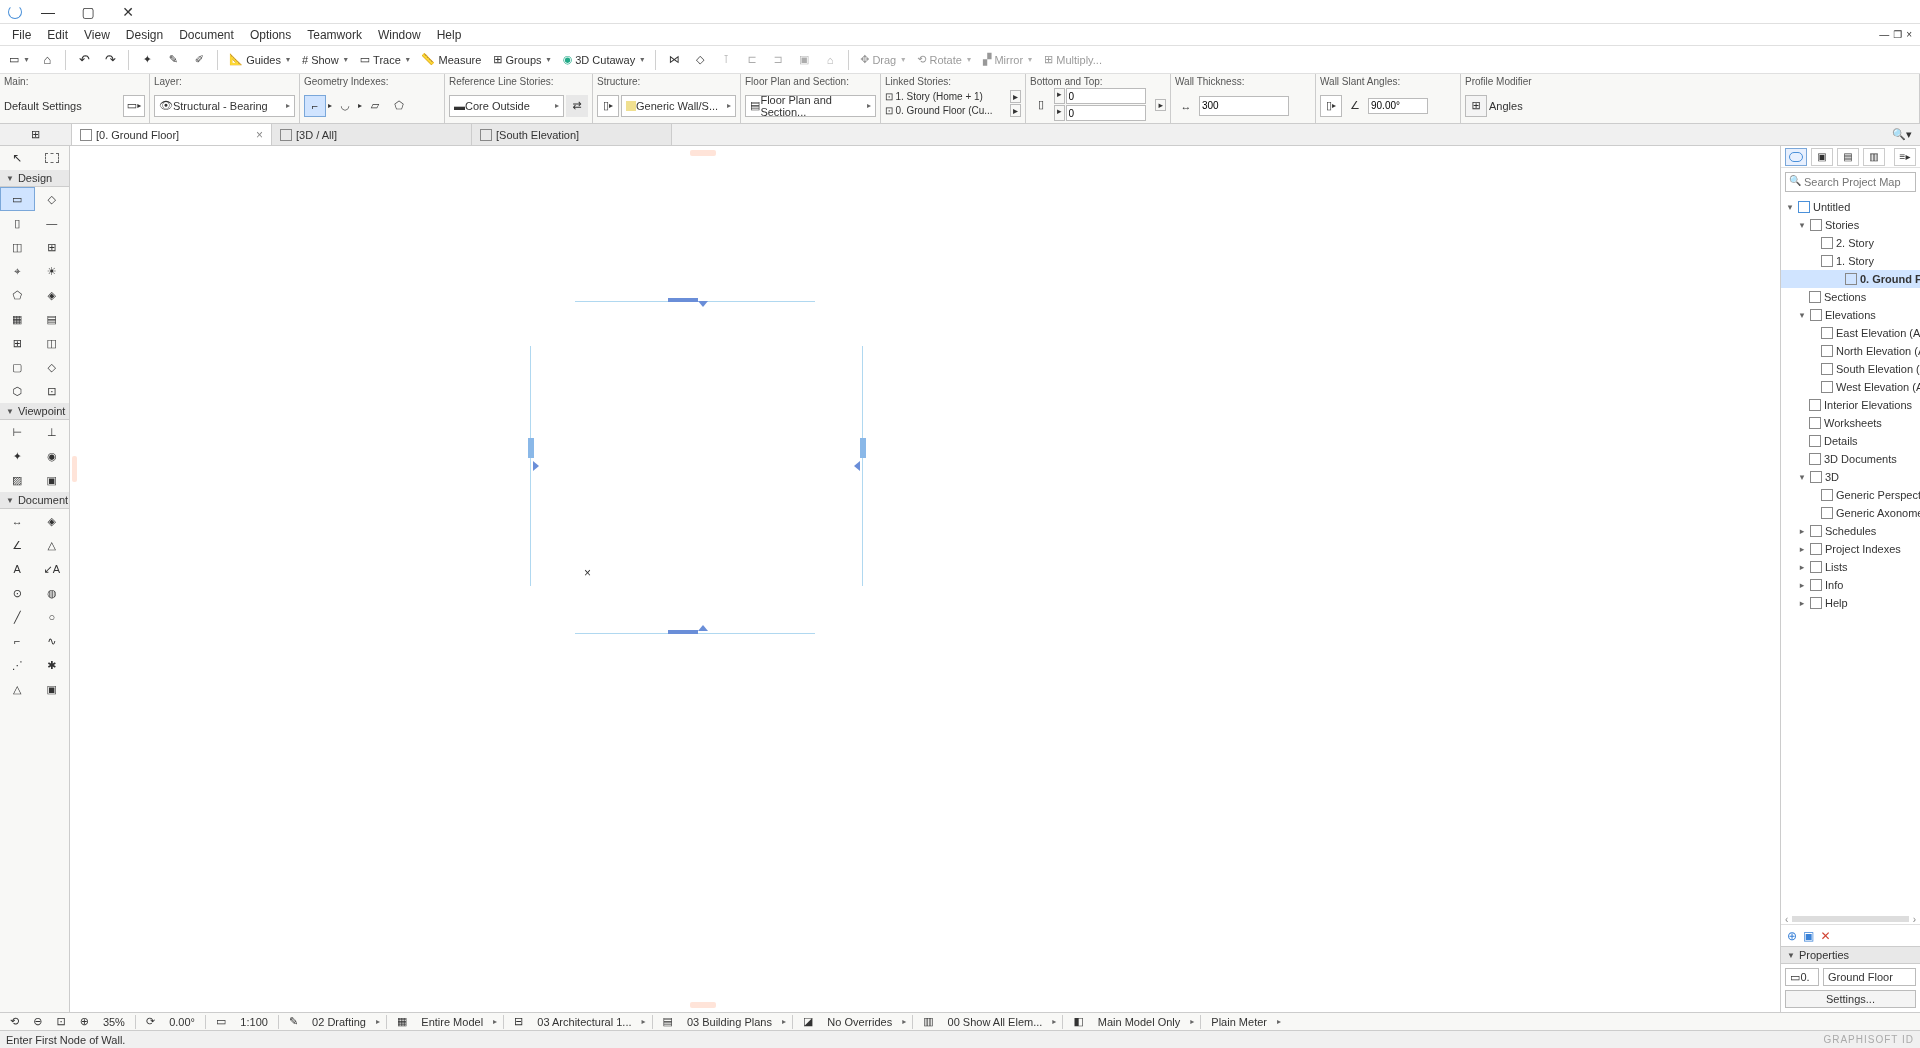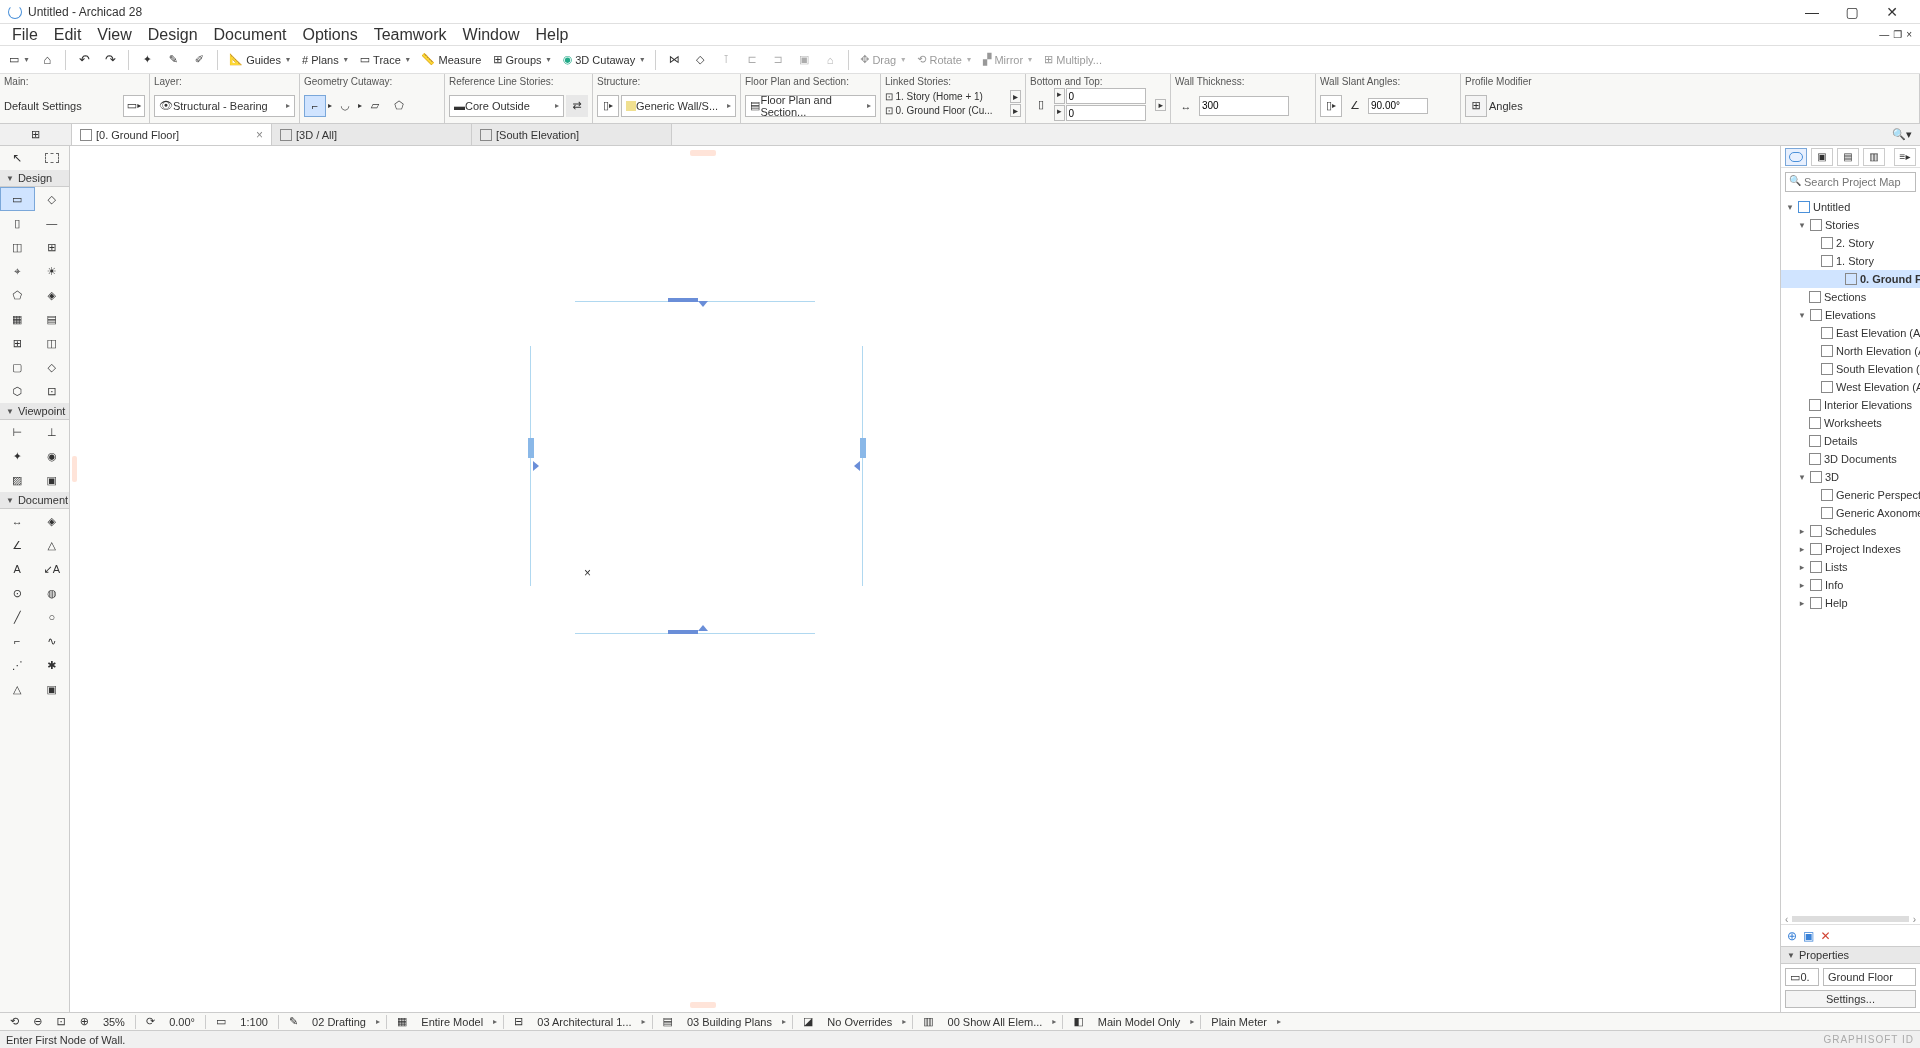--- a/index.html
+++ b/index.html
@@ -6,21 +6,21 @@
 body { background: #fff; font-size: 11px; color: #333; overflow: hidden; width: 1920px; height: 1048px; position: relative; }
 
 
 .titlebar { height: 24px; background: #fff; display: flex; align-items: center; padding: 0 8px; border-bottom: 1px solid #e0e0e0; }
 .titlebar .app-icon { width: 14px; height: 14px; border: 1.5px solid #4a90d9; border-radius: 50%; border-top-color: transparent; margin-right: 6px; }
 .titlebar .title { flex: 1; font-size: 12px; }
 .titlebar .win-btn { width: 40px; height: 24px; display: flex; align-items: center; justify-content: center; font-size: 14px; cursor: pointer; }
 
 
 .menubar { height: 22px; display: flex; align-items: center; padding: 0 4px; border-bottom: 1px solid #e0e0e0; }
-.menubar .menu-item { padding: 2px 8px; font-size: 16px; cursor: pointer; }
+.menubar .menu-item { padding: 2px 8px; font-size: 12px; cursor: pointer; }
 .menubar .doc-controls { margin-left: auto; display: flex; gap: 4px; padding-right: 4px; font-size: 10px; }
 
 
 .toolbar1 { height: 28px; display: flex; align-items: center; padding: 0 4px; border-bottom: 1px solid #e0e0e0; gap: 2px; }
 .tb-btn { min-width: 24px; height: 22px; display: inline-flex; align-items: center; justify-content: center; border: 1px solid transparent; border-radius: 2px; padding: 0 4px; cursor: pointer; font-size: 11px; gap: 3px; }
 .tb-sep { width: 1px; height: 20px; background: #d0d0d0; margin: 0 4px; }
 .dropdown-arrow { font-size: 8px; color: #666; margin-left: 2px; }
 
 
 .infobox-row { height: 50px; display: flex; border-bottom: 1px solid #ccc; background: #f8f8f6; }
@@ -95,21 +95,20 @@
 .ic-redo::before{content:"↷";font-size:13px;}
 .ic-arrow::before{content:"↖";font-size:12px;color:#333;}
 .ic-marquee{border:1px dashed #666;width:14px;height:10px;}
 .ic-cloud{width:14px;height:10px;border:1px solid #4a90d9;border-radius:6px;}
 </style>
 </head>
 <body>
 
 <div class="titlebar">
   <span class="app-icon"></span>
-  <span class="title">Untitled - Archicad 28</span>
   <div class="win-btn">—</div>
   <div class="win-btn">▢</div>
   <div class="win-btn">✕</div>
 </div>
 
 <div class="menubar">
   <span class="menu-item">File</span>
   <span class="menu-item">Edit</span>
   <span class="menu-item">View</span>
   <span class="menu-item">Design</span>
@@ -130,21 +129,21 @@
   <span class="tb-btn ic-home"></span>
   <span class="tb-sep"></span>
   <span class="tb-btn ic-undo"></span>
   <span class="tb-btn ic-redo"></span>
   <span class="tb-sep"></span>
   <span class="tb-btn">✦</span>
   <span class="tb-btn">✎</span>
   <span class="tb-btn">✐</span>
   <span class="tb-sep"></span>
   <span class="tb-btn">📐 <span>Guides</span><span class="dropdown-arrow">▾</span></span>
-  <span class="tb-btn"># <span>Plans</span><span class="dropdown-arrow">▾</span></span>
+  <span class="tb-btn"># <span>Show</span><span class="dropdown-arrow">▾</span></span>
   <span class="tb-btn">▭ <span>Trace</span><span class="dropdown-arrow">▾</span></span>
   <span class="tb-btn">📏 <span>Measure</span></span>
   <span class="tb-btn">⊞ <span>Groups</span><span class="dropdown-arrow">▾</span></span>
   <span class="tb-btn">
       <span style="color:#2a8">◉</span> 
       <span>3D Cutaway</span>
       <span class="dropdown-arrow">▾</span>
     </span>
   <span class="tb-sep"></span>
   <span class="tb-btn">⋈</span>
@@ -169,21 +168,21 @@
       <span class="ib-icon" style="border:1px solid #bbb;background:#fff">▭ <span style="font-size:8px">▸</span></span>
     </div>
   </div>
   <div class="infobox" style="width:150px">
     <div class="infobox-label">Layer:</div>
     <div class="infobox-content">
       <div class="ib-dropdown" style="flex:1">👁 <span>Structural - Bearing</span> <span class="dropdown-arrow" style="margin-left:auto">▸</span></div>
     </div>
   </div>
   <div class="infobox" style="width:145px">
-    <div class="infobox-label">Geometry Cutaway:</div>
+    <div class="infobox-label">Geometry Indexes:</div>
     <div class="infobox-content">
       <span class="ib-icon" style="border:1px solid #7aa7d9;background:#d0e4ff">⌐</span>
       <span style="font-size:8px">▸</span>
       <span class="ib-icon">◡</span>
       <span style="font-size:8px">▸</span>
       <span class="ib-icon">▱</span>
       <span class="ib-icon">⬠</span>
     </div>
   </div>
   <div class="infobox" style="width:148px">

